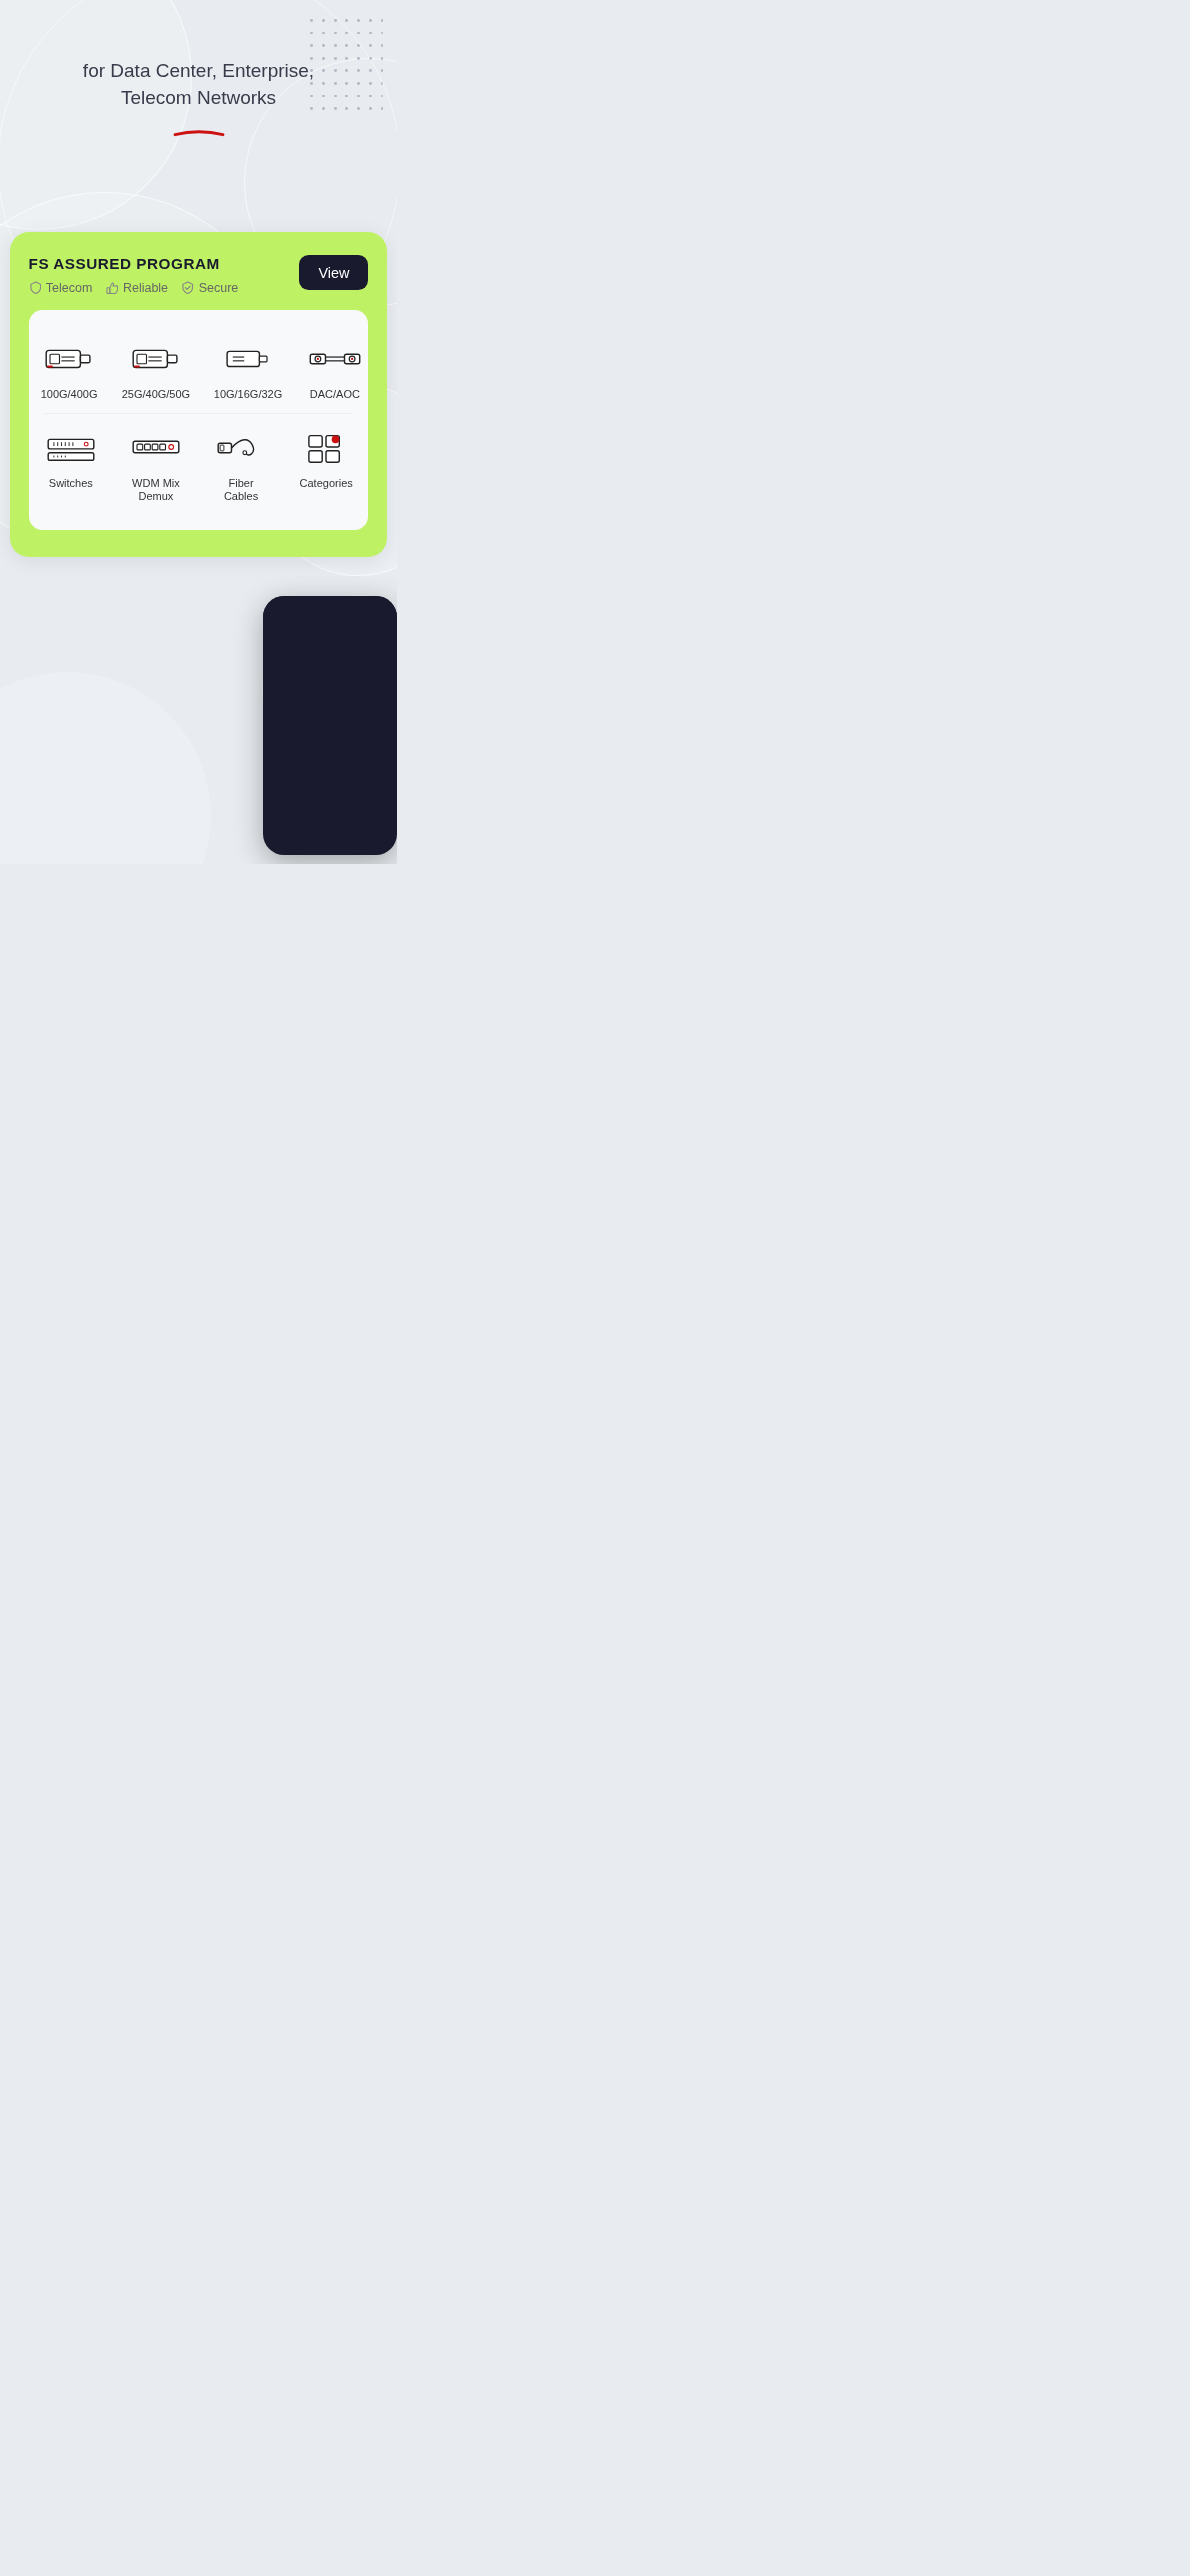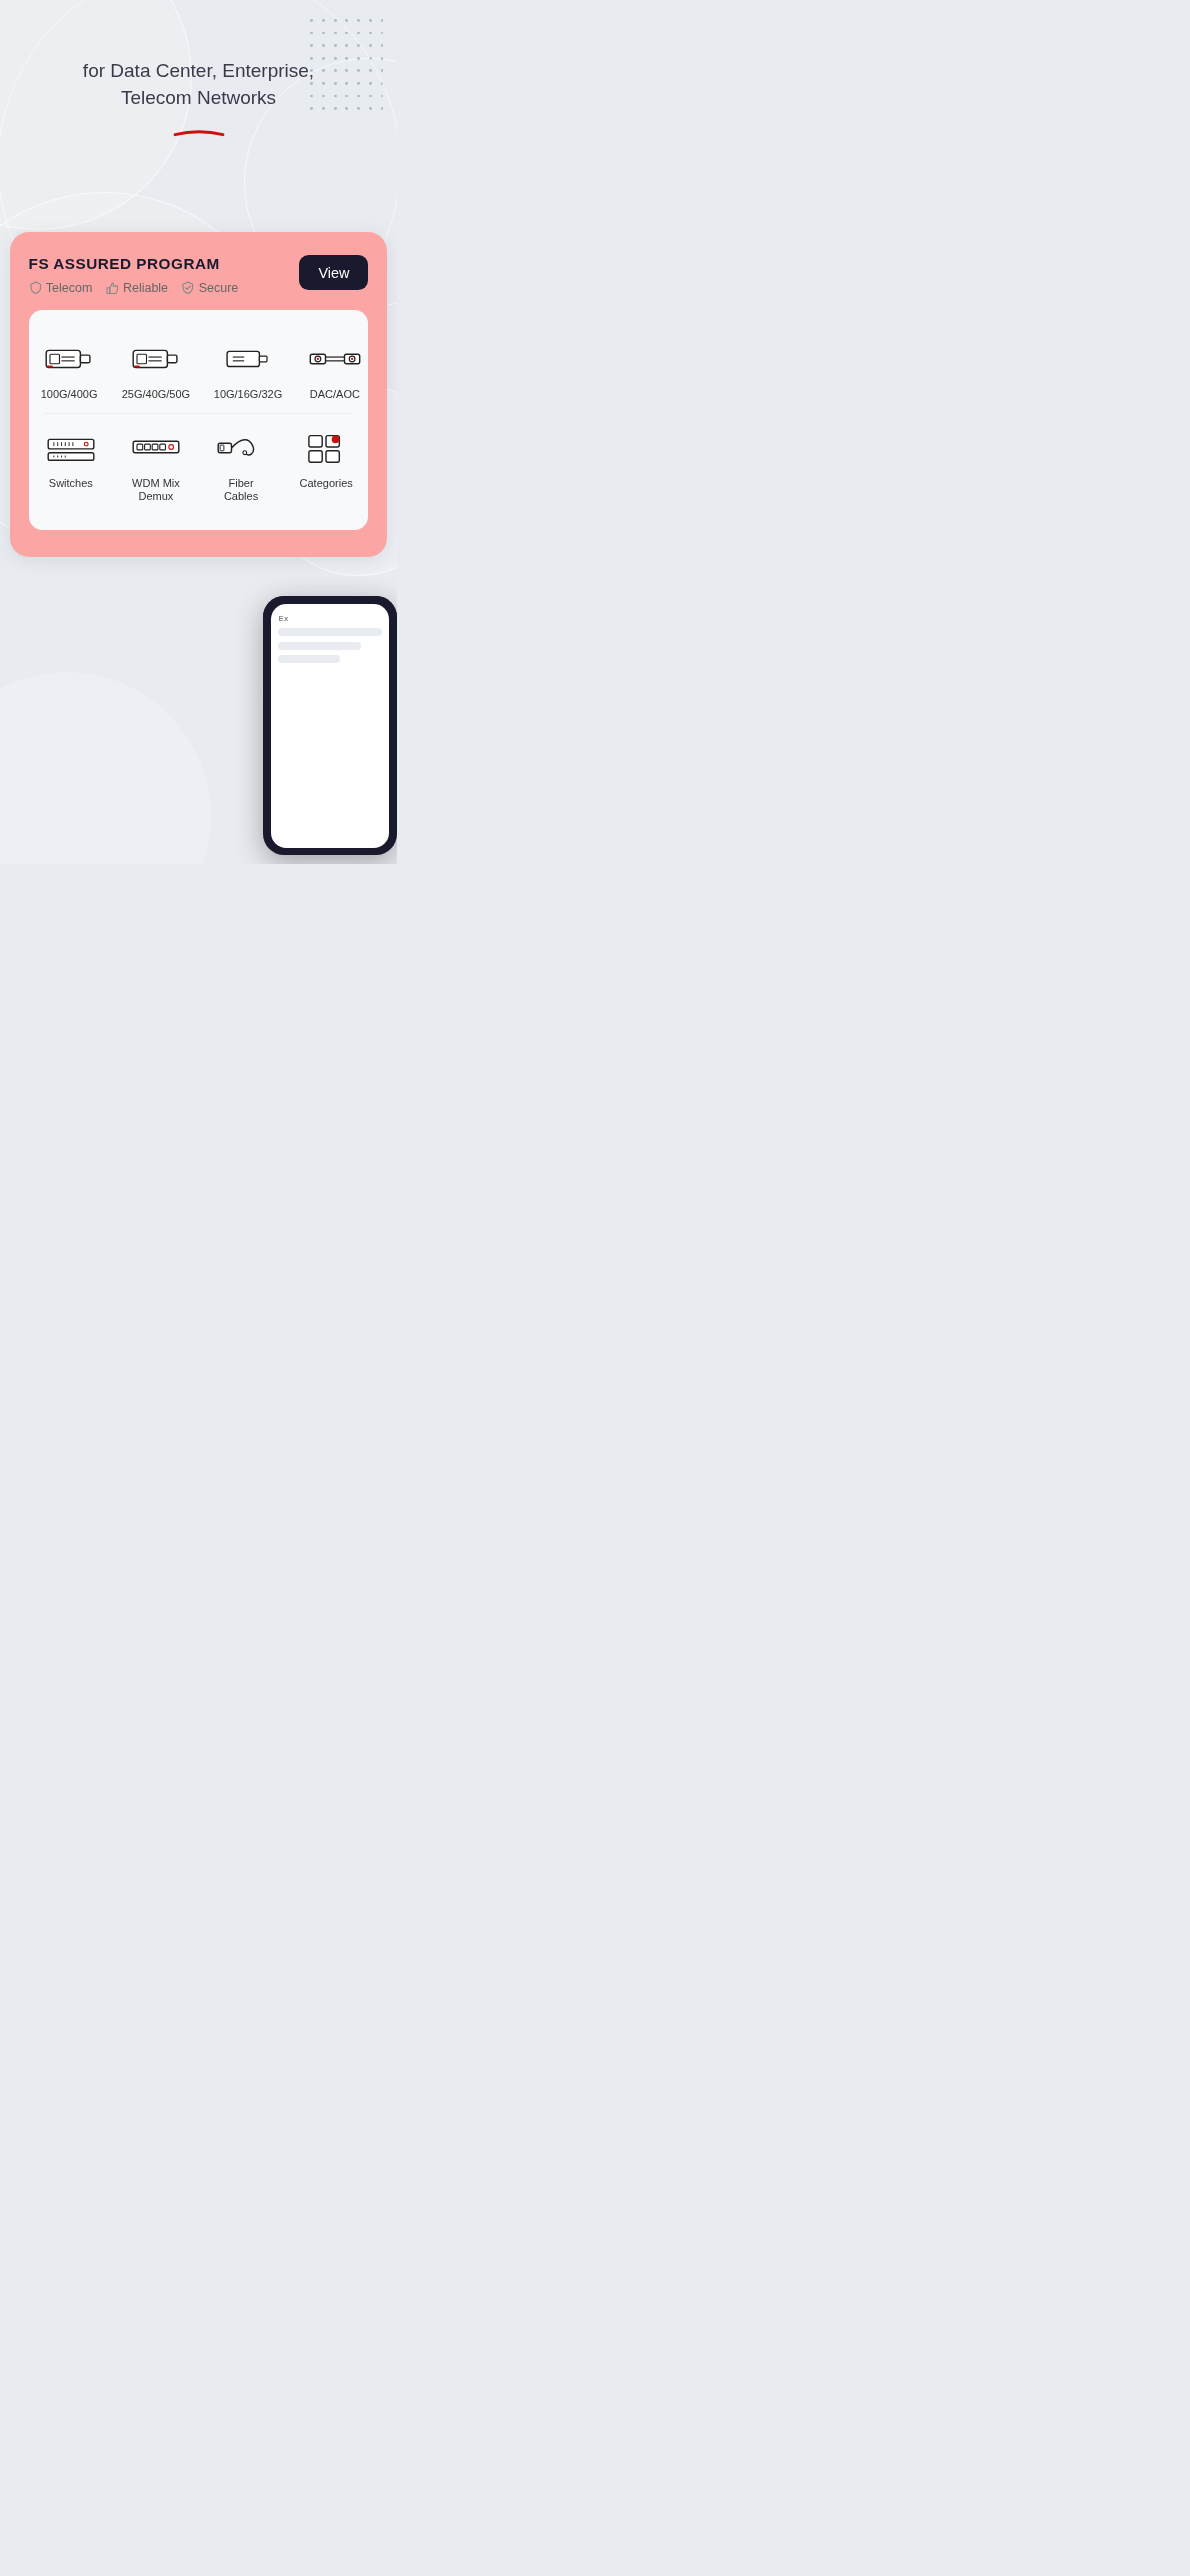--- a/index.html
+++ b/index.html
@@ -115,21 +115,21 @@
     
     .spacer {
       height: 58px;
     }
 
     
     .card-section {
       position: relative;
       z-index: 2;
       margin: 0 9.6px;
-      background: #fca5a5;
+      background: #bef264;
       border-radius: 19px;
       padding: 23px 19px 27px;
       box-shadow: 0 3.8px 19px rgba(0,0,0,0.08);
     }
 
     .card-header {
       display: flex;
       align-items: flex-start;
       justify-content: space-between;
       margin-bottom: 7.7px;
@@ -580,24 +580,16 @@
 
 <div class="bottom-section">
   <div class="bottom-bg-circle-1"></div>
   <div class="bottom-bg-circle-2"></div>
 
   <div class="phone-mockup">
     <div class="phone-body">
       <div class="phone-top-bar">
         <div class="phone-notch"></div>
       </div>
-      <div class="phone-screen">
-        <div class="phone-screen-content">
-          <div class="phone-screen-label">Ex</div>
-          <div class="phone-screen-line full"></div>
-          <div class="phone-screen-line medium"></div>
-          <div class="phone-screen-line short"></div>
-        </div>
-      </div>
     </div>
   </div>
 </div>
 
 
 </body></html>

